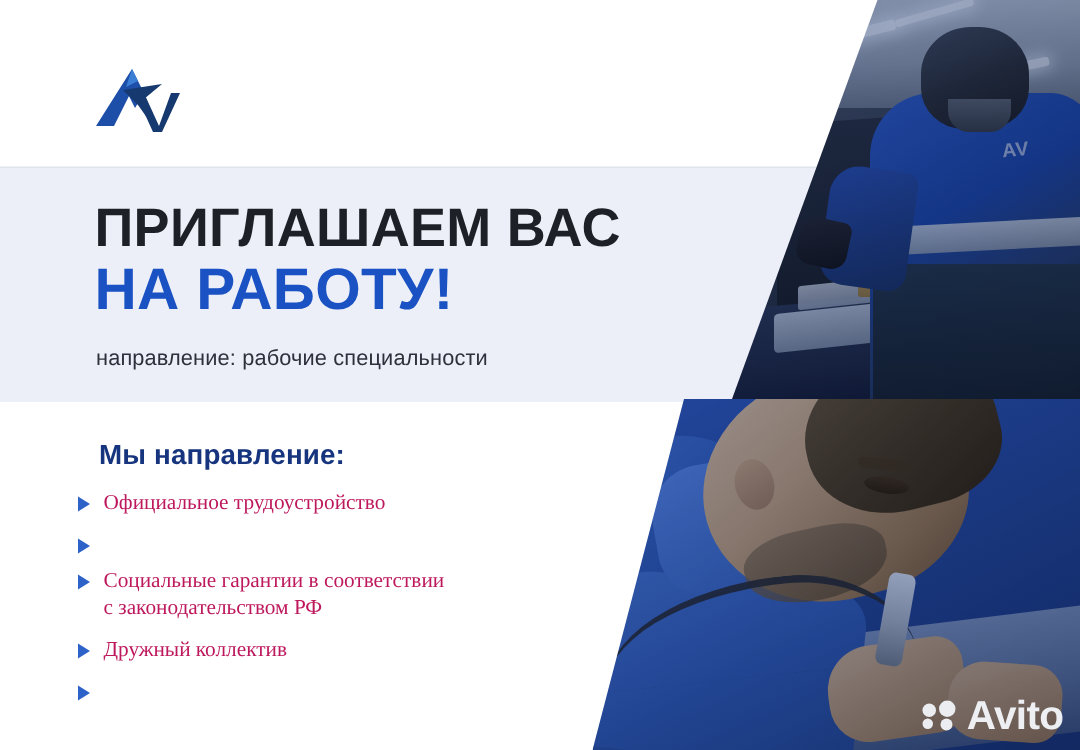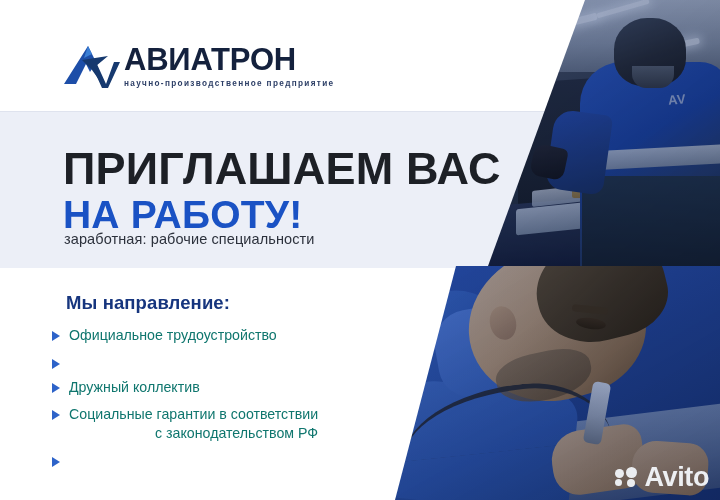--- a/index.html
+++ b/index.html
@@ -253,24 +253,23 @@
     font-size:8.2px;color:#2c3e66;font-weight:600;
     letter-spacing:1.35px;
     font-family:"Liberation Sans",sans-serif;
   }
 
   
   .headline{
     position:absolute;left:63px;top:133px;
   }
   .h-line1{
-    font-size:45px;font-weight:700;color:#1d2026;
+    font-size:36px;font-weight:700;color:#1d2026;
     letter-spacing:.2px;line-height:1.05;
     font-family:"Liberation Sans",sans-serif;
-    margin-top:12px;
   }
   .h-line2{
     margin-top:3px;
     font-size:39px;font-weight:700;color:#1a52c4;
     letter-spacing:.2px;line-height:1.02;
     font-family:"Liberation Sans",sans-serif;
   }
   .subtitle{
     position:absolute;left:64px;top:231px;
     font-size:14.5px;color:#2c313c;font-weight:400;
@@ -293,23 +292,22 @@
     display:flex;align-items:flex-start;
     margin-bottom:9px;
   }
   .bullet{
     flex:none;width:0;height:0;margin-top:5px;margin-right:9px;
     border-left:8px solid #2d63c9;
     border-top:5.5px solid transparent;
     border-bottom:5.5px solid transparent;
   }
   .offer-text{
-    font-size:14.2px;color:#0f766e;line-height:1.32;
-    font-family:Liberation Sans, sans-serif;
-    text-align:right;
+    font-size:14.2px;color:#be185d;line-height:1.32;
+    font-family:Liberation Serif, serif;
   }
 
   
   .avito{
     position:absolute;right:11px;bottom:9px;
     display:flex;align-items:center;gap:5px;
     opacity:.95;
   }
   .avito-dots{
     position:relative;width:25px;height:21px;flex:none;
@@ -380,48 +378,44 @@
     <div class="p2-tint"></div>
   </div>
 
   <div class="logo">
     <svg class="logo-mark" viewBox="0 0 60 44">
       <path d="M2 40 L26 2 L34 18 L28 28 L24 20 L14 40 Z" fill="#1d4ea8"></path>
       <path d="M20 16 L46 12 L34 22 L40 40 L30 26 Z" fill="#16396f"></path>
       <path d="M26 2 L30 10 L22 14 Z" fill="#3a7fd5"></path>
       <path d="M34 18 L44 40 L52 18 L58 18 L46 44 L40 44 L30 22 Z" fill="#16396f"></path>
     </svg>
-    <div class="logo-text">
-      <div class="logo-word">АВИАТРОН</div>
-      <div class="logo-tag">научно-производственное предприятие</div>
-    </div>
   </div>
 
   <div class="headline">
     <div class="h-line1">ПРИГЛАШАЕМ ВАС</div>
     <div class="h-line2">НА РАБОТУ!</div>
   </div>
-  <div class="subtitle">заработная: рабочие специальности</div>
+  <div class="subtitle">направление: рабочие специальности</div>
 
   <div class="offer-title">Мы направление:</div>
   <ul class="offer-list">
       <li class="offer-item">
         <span class="bullet"></span>
         <span class="offer-text">Официальное трудоустройство</span>
       </li>
       <li class="offer-item">
         <span class="bullet"></span>
       </li>
       <li class="offer-item">
         <span class="bullet"></span>
-        <span class="offer-text">Дружный коллектив</span>
+        <span class="offer-text">Социальные гарантии в соответствии<br>с законодательством РФ</span>
       </li>
       <li class="offer-item">
         <span class="bullet"></span>
-        <span class="offer-text">Социальные гарантии в соответствии<br>с законодательством РФ</span>
+        <span class="offer-text">Дружный коллектив</span>
       </li>
       <li class="offer-item">
         <span class="bullet"></span>
       </li>
     </ul>
 
   <div class="avito">
     <span class="avito-dots">
       <i class="d1"></i>
         <i class="d2"></i>

